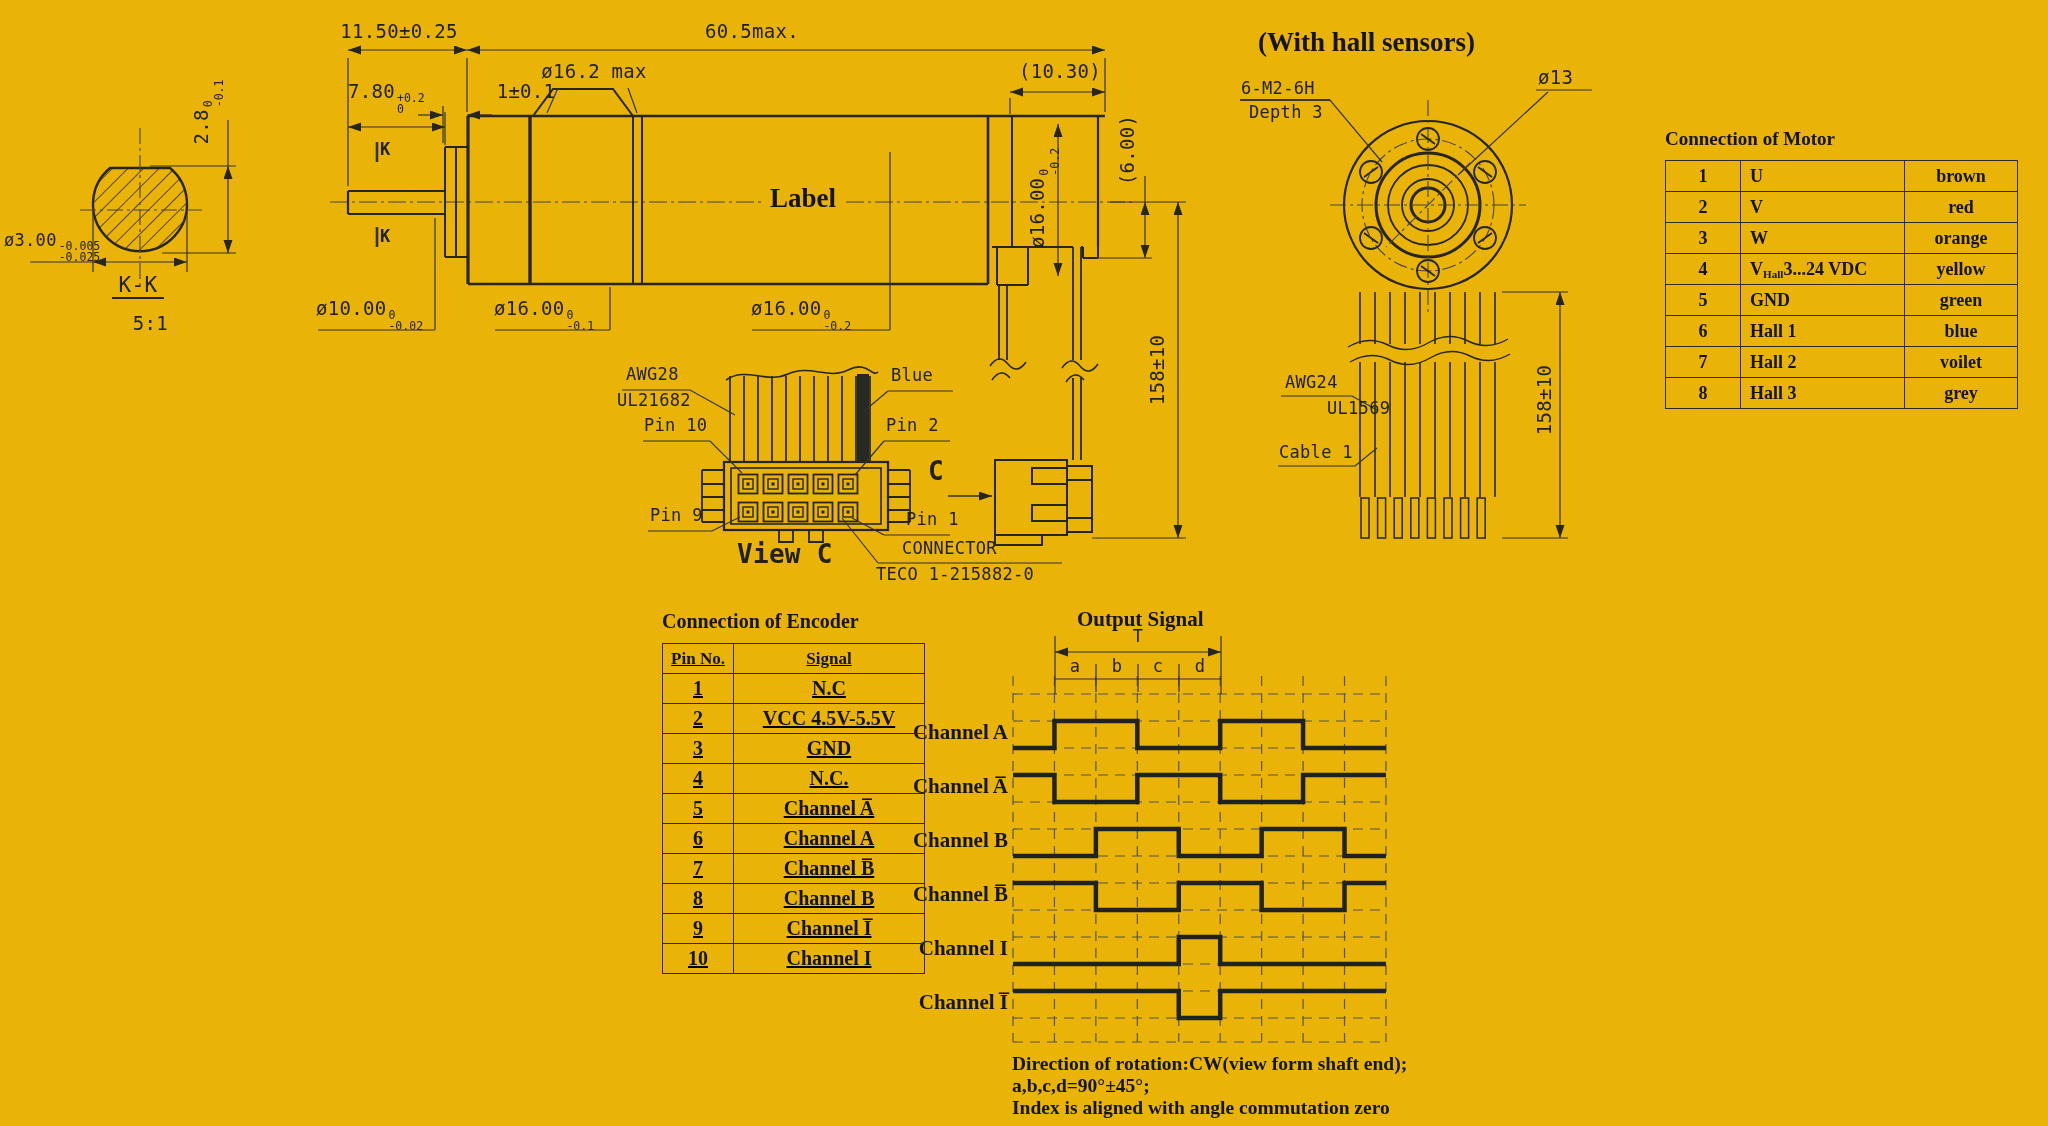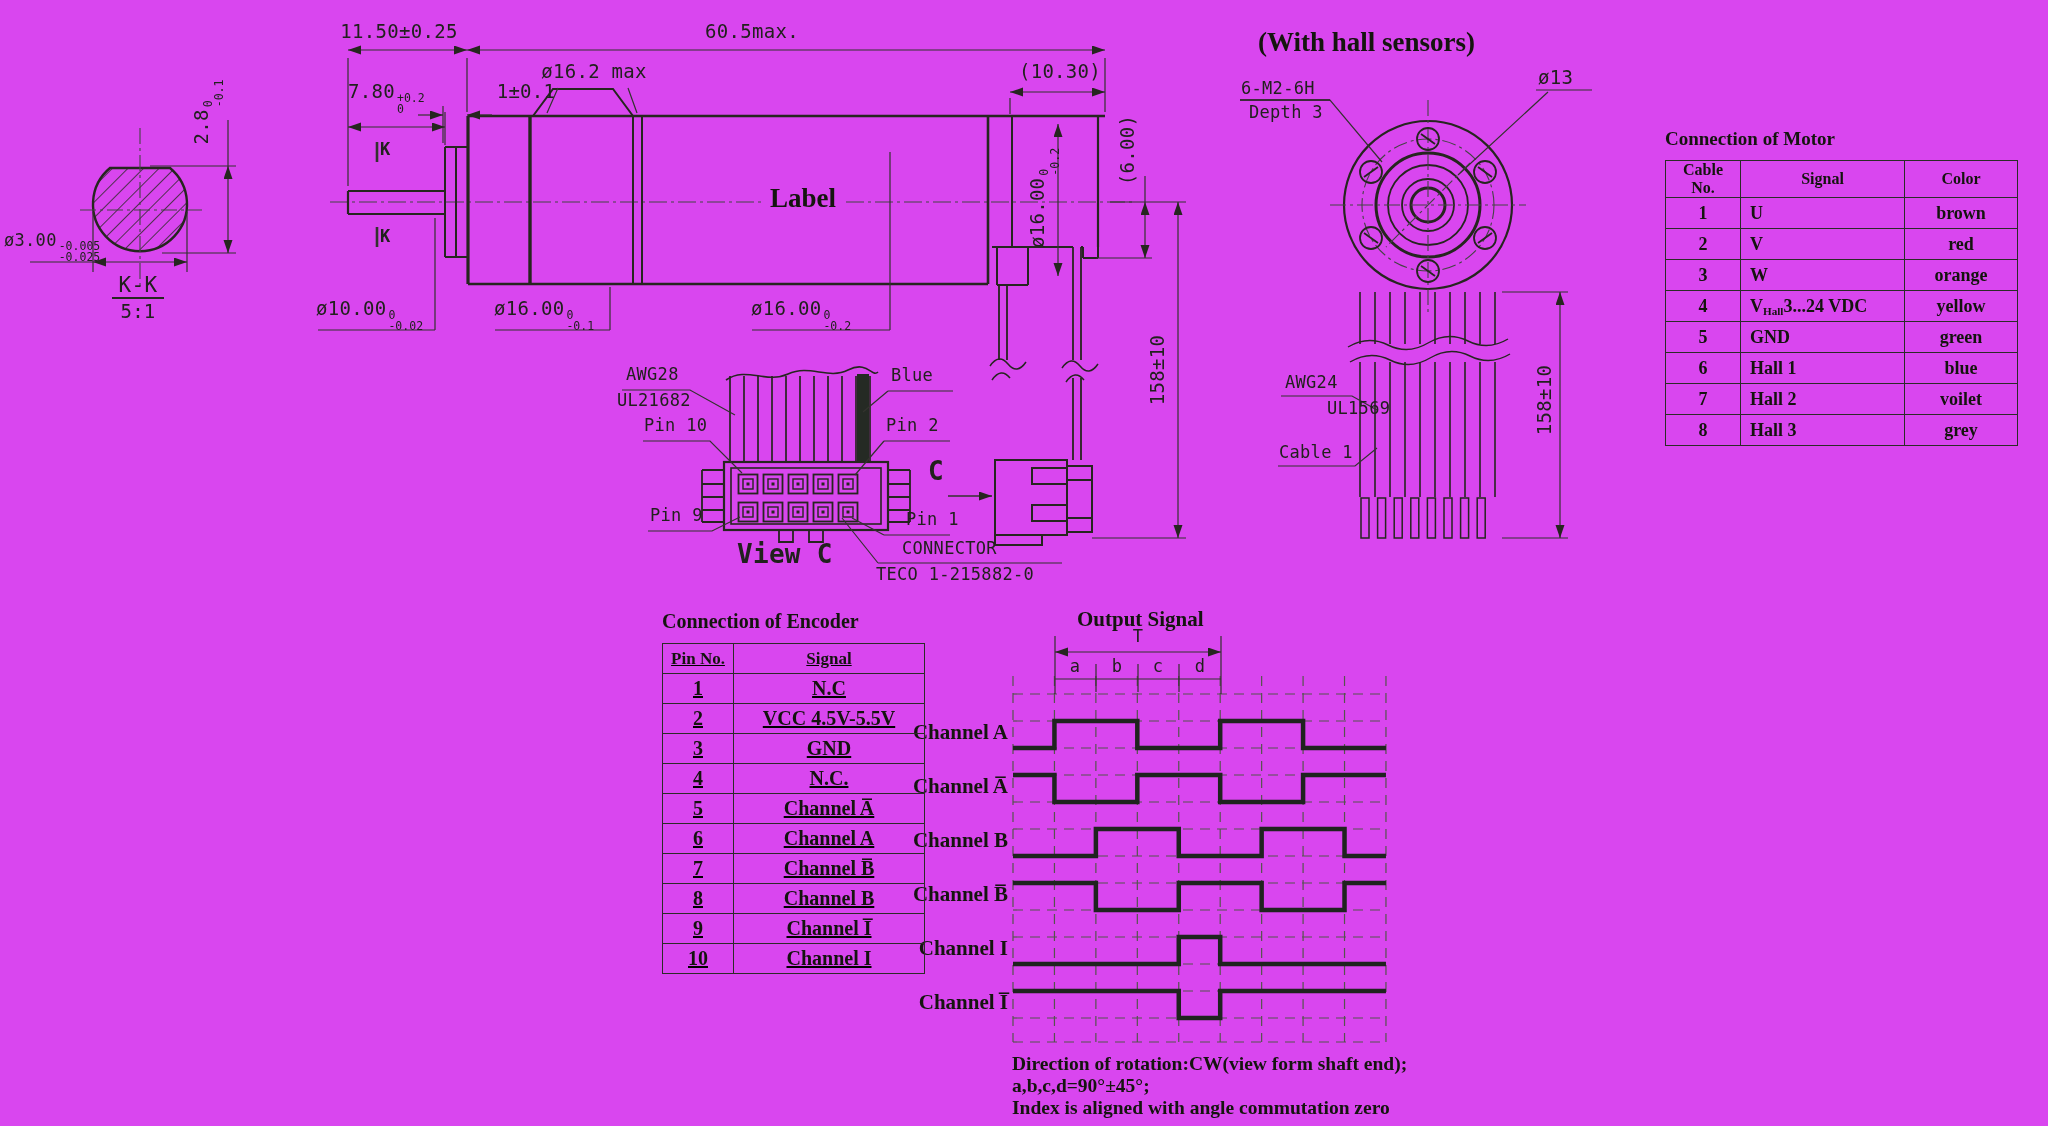--- a/index.html
+++ b/index.html
@@ -1,16 +1,16 @@
 <!DOCTYPE html>
 <html><head>
 <meta charset="utf-8">
 <style>
   html,body{margin:0;padding:0;background:#e8e8e6;}
-  #canvas{position:relative;width:2048px;height:1126px;background:#d946ef;overflow:hidden;
+  #canvas{position:relative;width:2048px;height:1126px;background:#eab308;overflow:hidden;
           font-family:"Liberation Sans",sans-serif;}
   #linework{position:absolute;left:0;top:0;}
   .dlab{position:absolute;font-family:"DejaVu Sans Mono",monospace;font-size:19px;color:#21211d;
         white-space:nowrap;letter-spacing:.3px;line-height:1.05;}
   .dlab.c{text-align:center;}
   .dlab.sm{font-size:17px;}
   .dlab.big{font-size:26px;font-weight:bold;}
   .rot{transform:translate(-50%,-50%) rotate(-90deg);}
   .tol{display:inline-flex;flex-direction:column;justify-content:center;vertical-align:-4px;
        font-size:11.5px;line-height:11px;letter-spacing:0;margin-left:2px;}
@@ -340,21 +340,21 @@
 
 <span class="dlab rot" style="left:208px;top:112px;"><span>2.8</span><span class="tol">
         <span>0</span>
         <span>-0.1</span>
       </span></span>
 <span class="dlab sm" style="left:4px;top:232px;"><span>ø3.00</span><span class="tol">
         <span>-0.005</span>
         <span>-0.025</span>
       </span></span>
 <span class="dlab c" style="left:108px;top:274px;width:60px;font-size:21px;">K-K</span>
-<span class="dlab c" style="left:108px;top:302px;width:60px;">5:1</span>
+<span class="dlab c" style="left:108px;top:314px;width:60px;text-align:right;">5:1</span>
 
 <span class="ser" style="left:1258px;top:28px;font-size:27px;">(With hall sensors)</span>
 <span class="dlab sm" style="left:1241px;top:80px;">6-M2-6H</span>
 <span class="dlab sm" style="left:1249px;top:104px;">Depth 3</span>
 <span class="dlab" style="left:1538px;top:68px;">ø13</span>
 <span class="dlab sm" style="left:1285px;top:374px;">AWG24</span>
 <span class="dlab sm" style="left:1327px;top:400px;">UL1569</span>
 <span class="dlab sm" style="left:1279px;top:444px;">Cable 1</span>
 <span class="dlab rot" style="left:1545px;top:400px;">158±10</span>
 
@@ -435,25 +435,20 @@
           <td class="col0">10</td>
           <td class="col1">Channel I</td>
         </tr>
       </tbody>
     </table>
 
 <span class="ser" style="left:1665px;top:129px;font-size:19px;">Connection of Motor</span>
 <table id="motor-table" class="dtable">
       <tbody>
         <tr>
-          <th class="col0">Cable No.</th>
-          <th class="col1">Signal</th>
-          <th class="col2">Color</th>
-        </tr>
-        <tr>
           <td class="col0">1</td>
           <td class="col1">U</td>
           <td class="col2">brown</td>
         </tr>
         <tr>
           <td class="col0">2</td>
           <td class="col1">V</td>
           <td class="col2">red</td>
         </tr>
         <tr>

